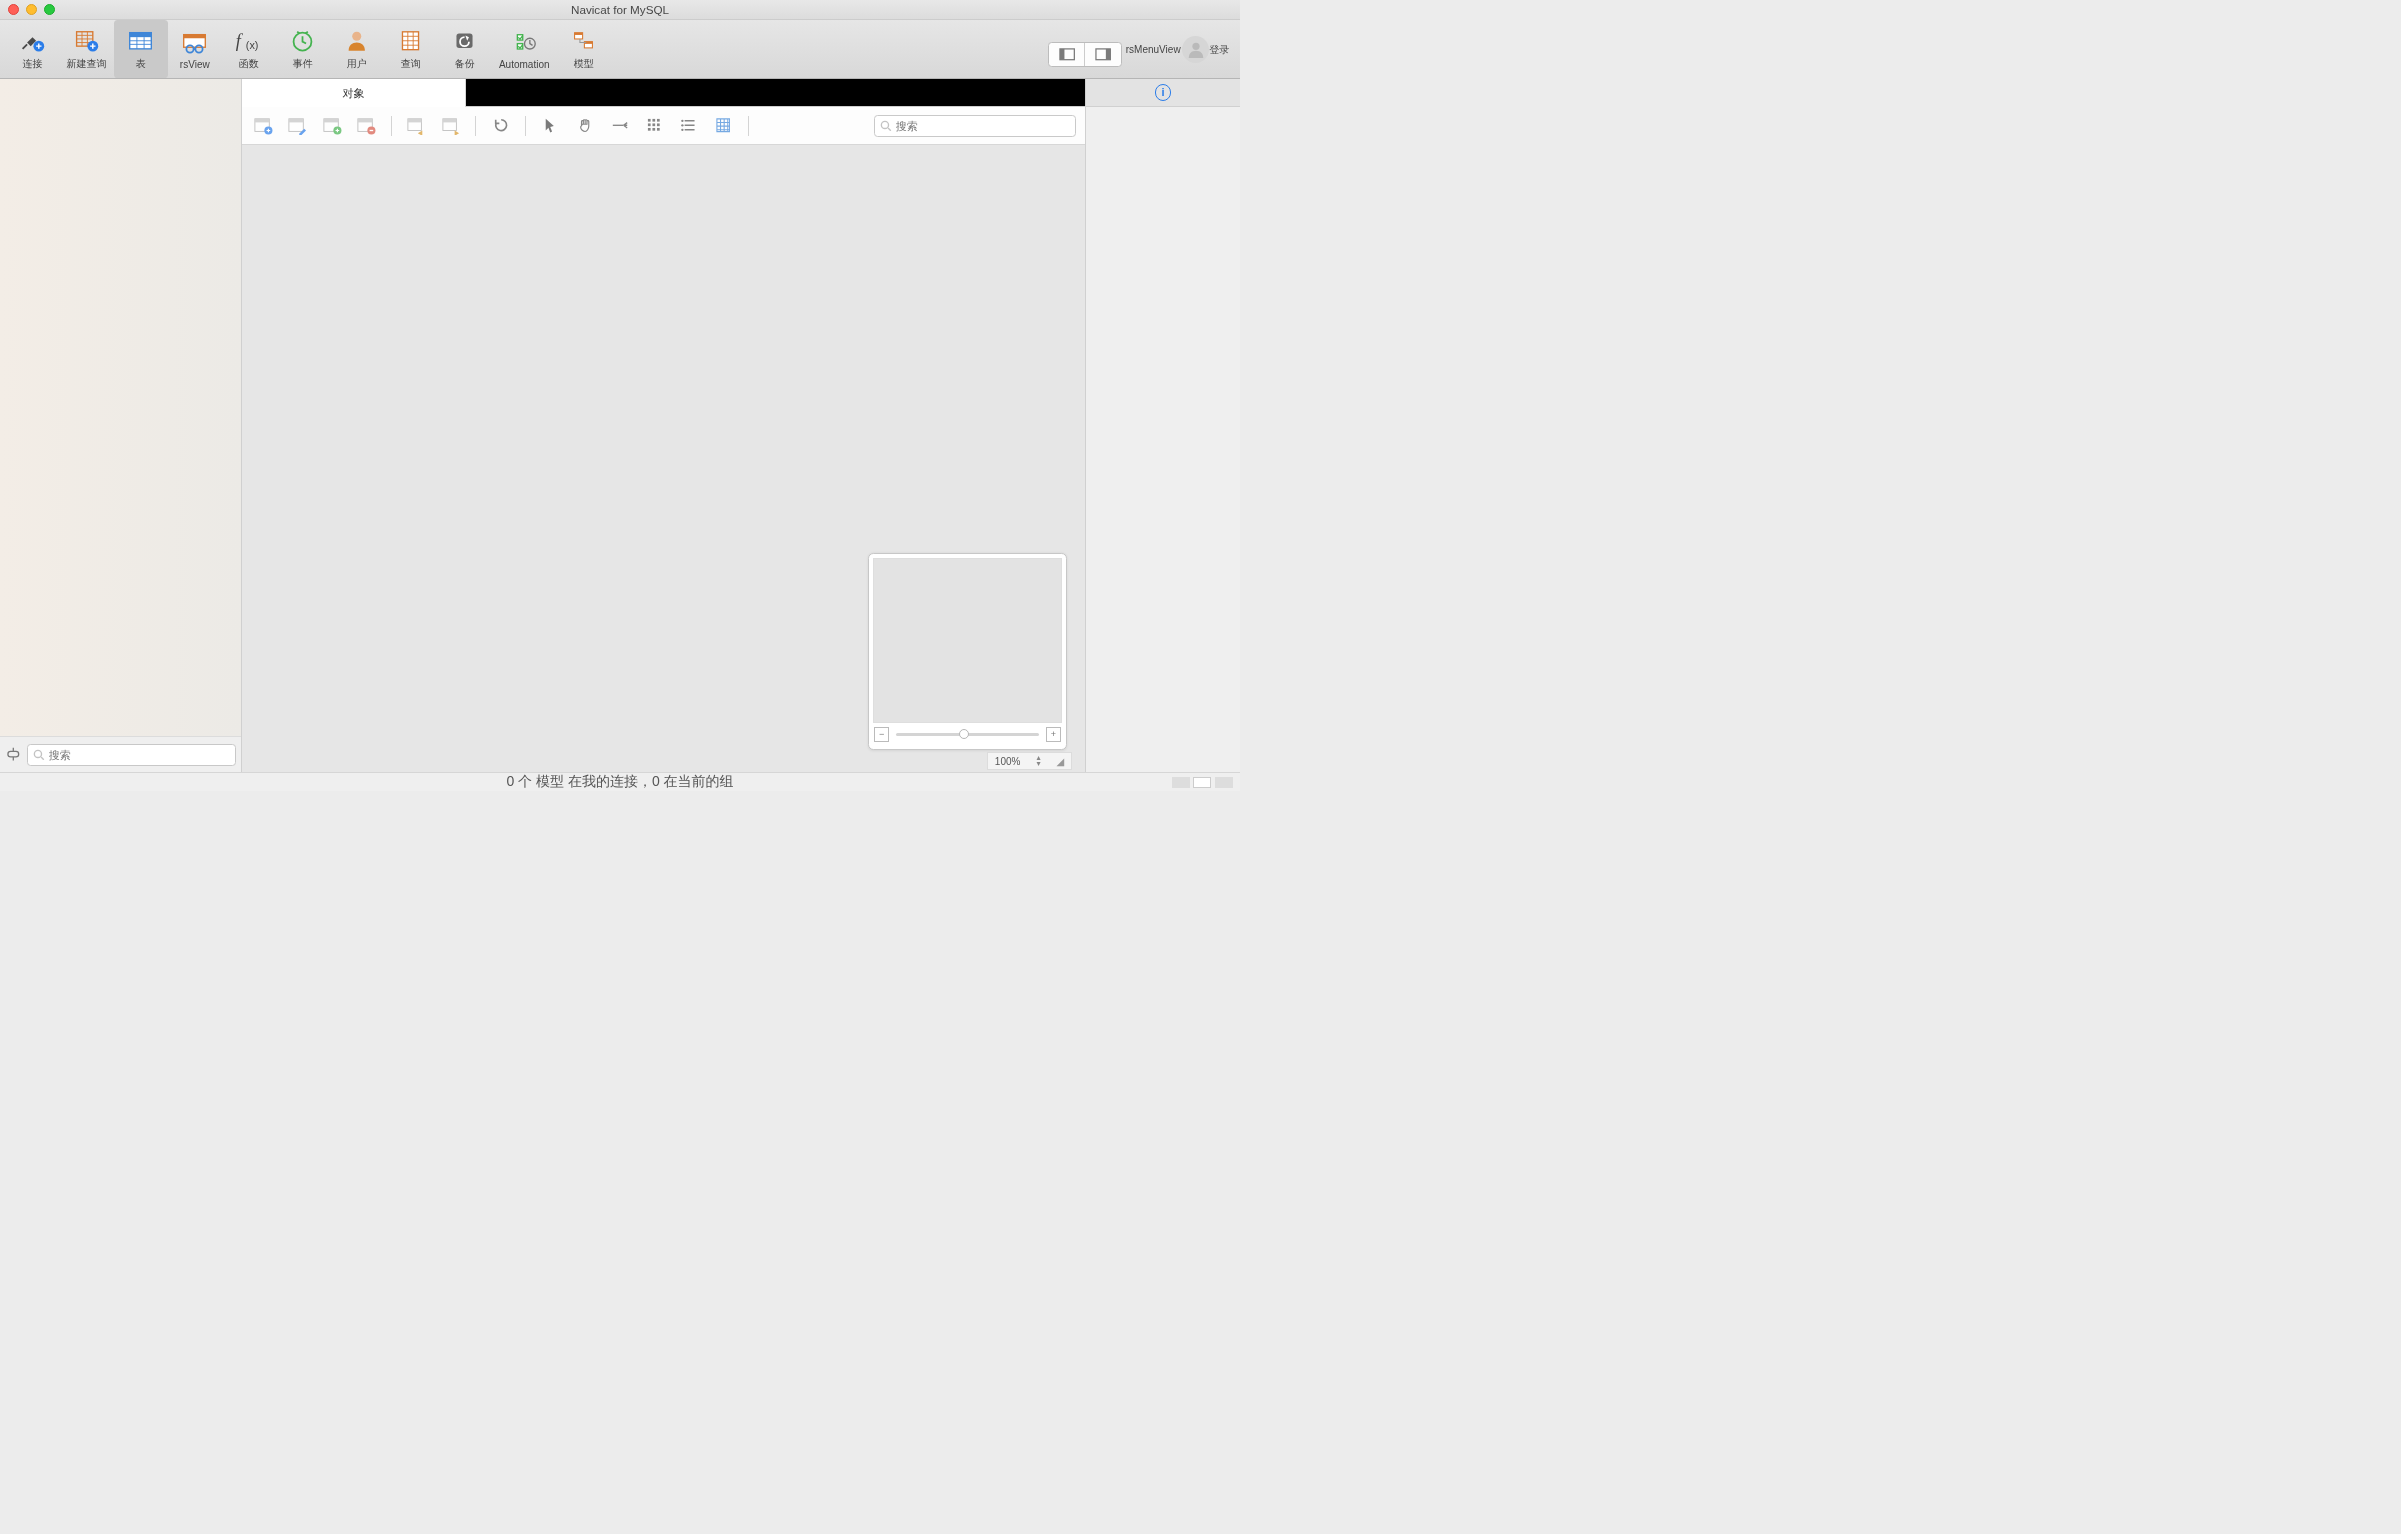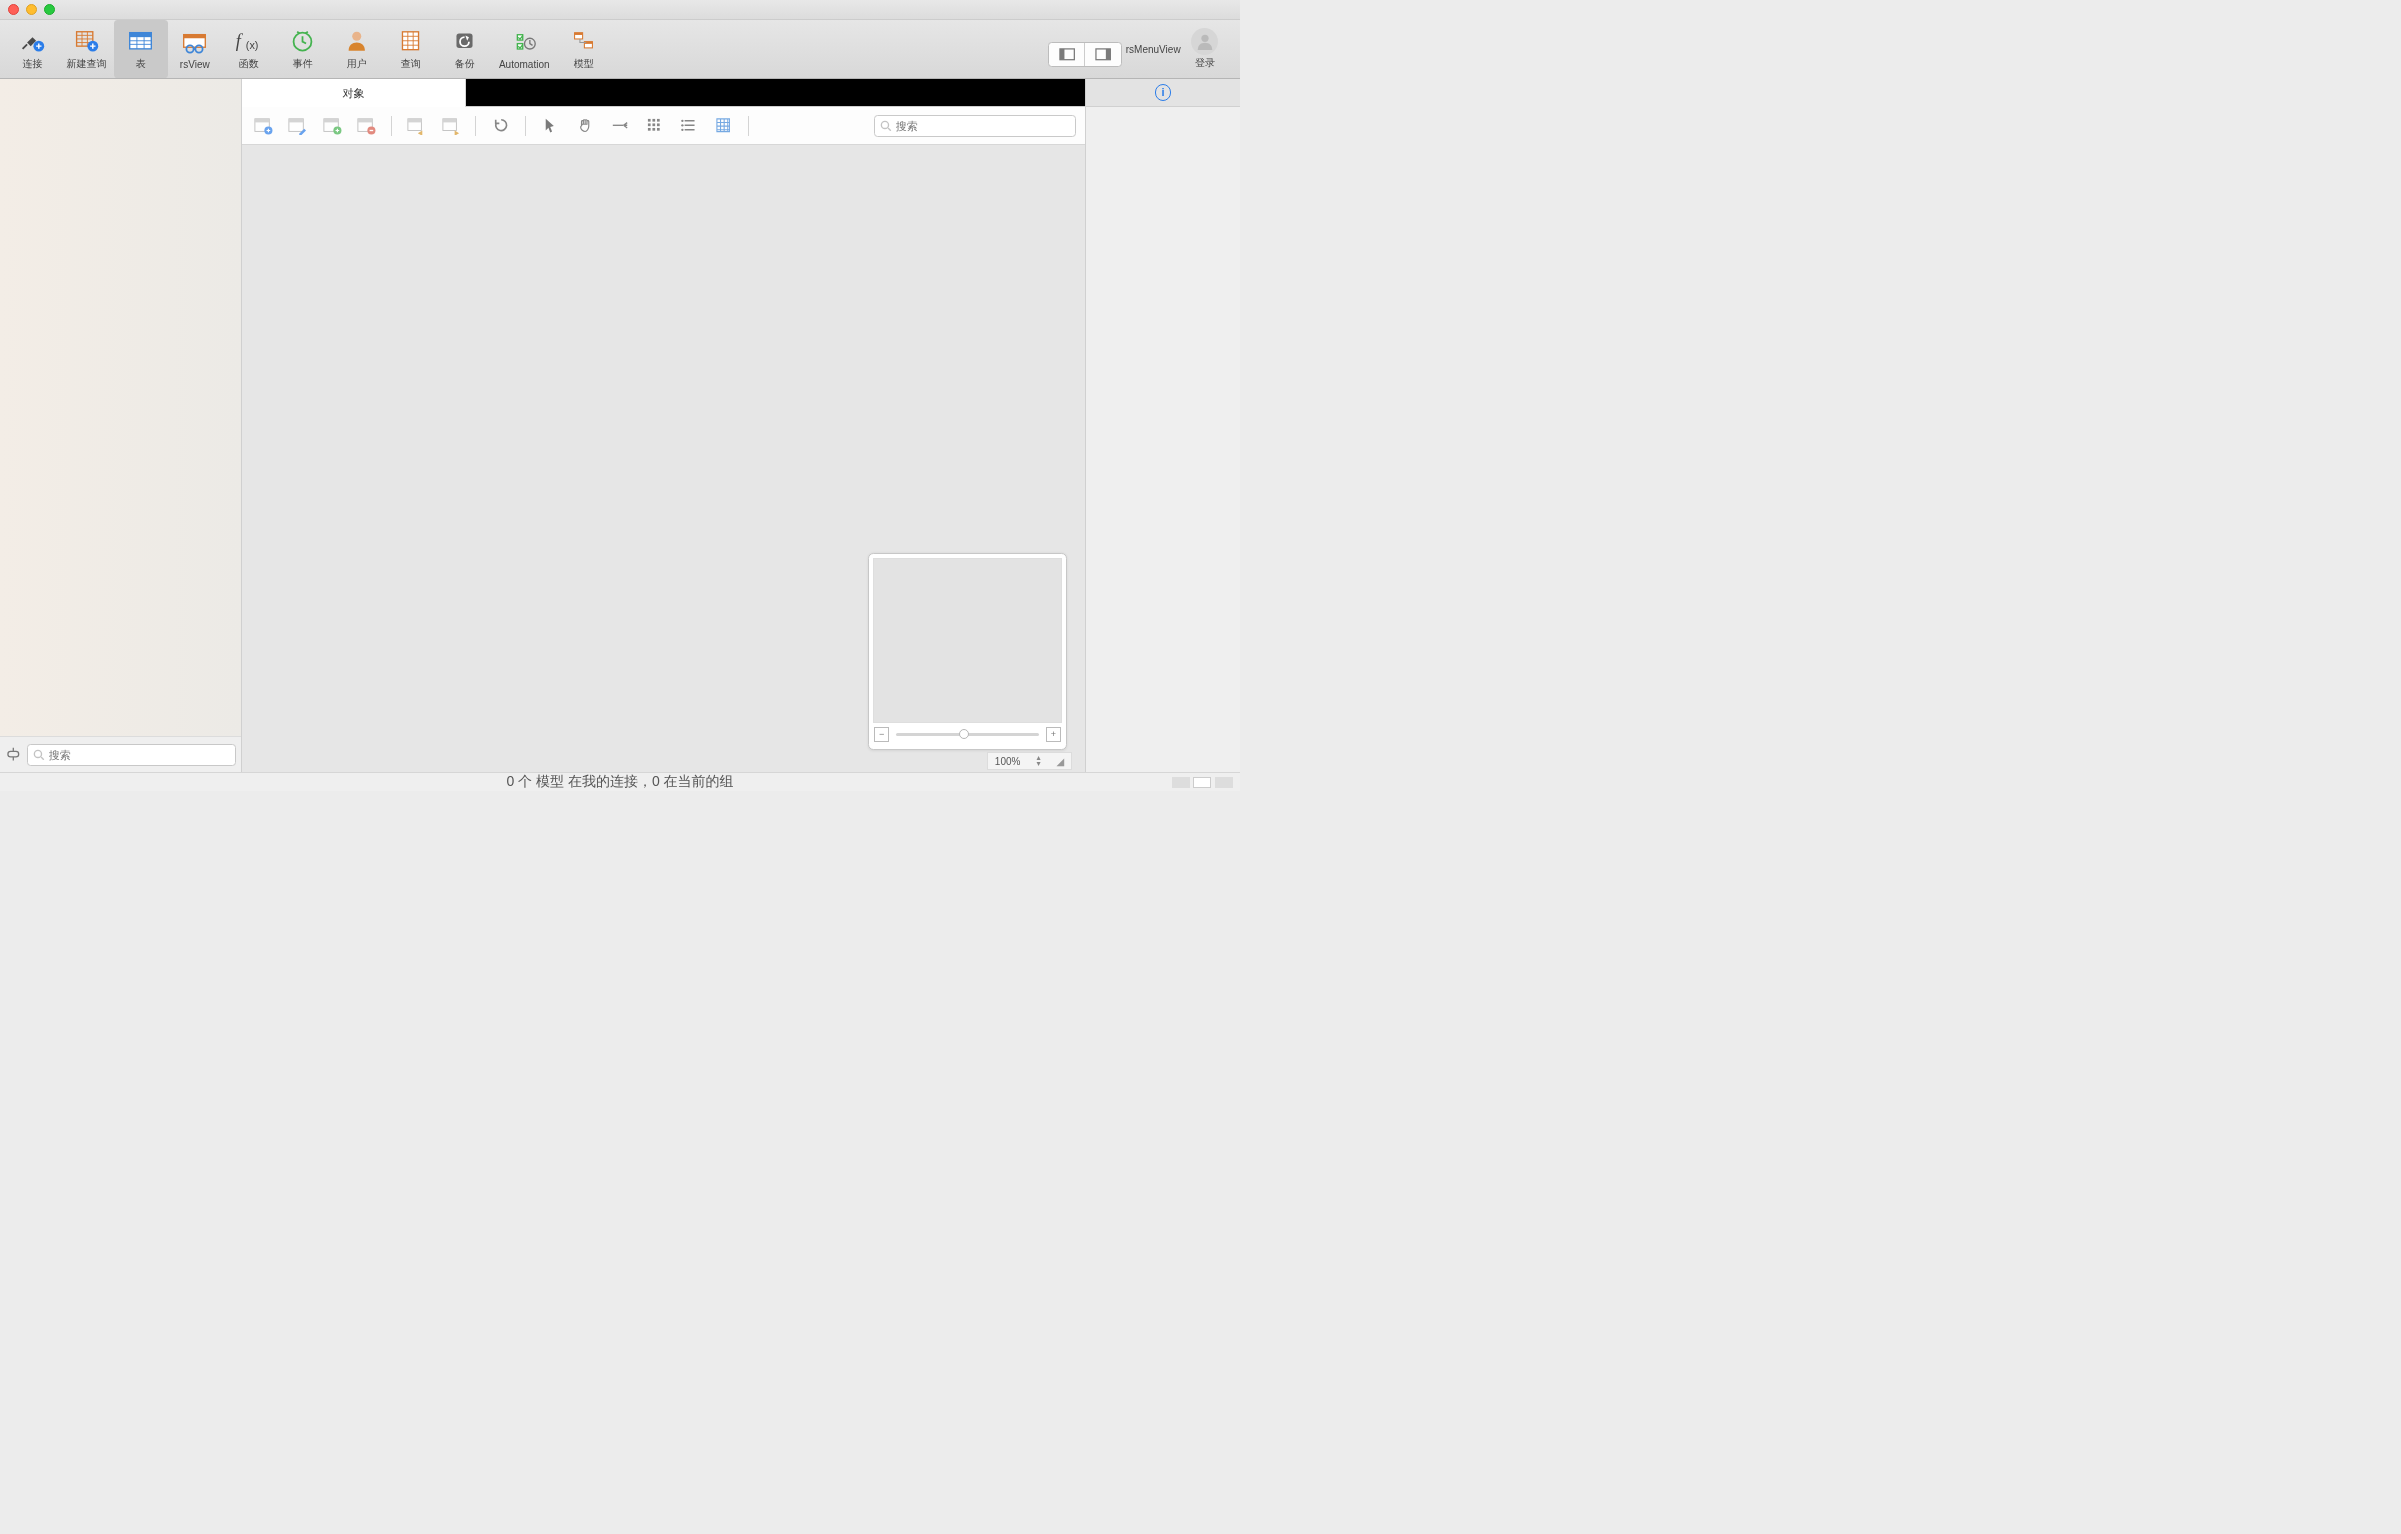--- a/index.html
+++ b/index.html
@@ -59,21 +59,21 @@
 .tb-spacer { flex: 1; }
 .tb-segment {
   display: flex; align-items: center; justify-content: center;
   margin: 11px 3.6px 0; height: 25px;
   border: 0.9px solid #bcbcbc; border-radius: 3.6px; background: #fdfdfd;
 }
 .tb-seg-btn { width: 36px; height: 100%; display:flex; align-items:center; justify-content:center; }
 .tb-seg-btn:first-child { border-right: 0.9px solid #ccc; }
 .tb-right-col { display:flex; align-items:center; justify-content:center; min-width:99px;}
 .tb-right-label { font-size:10px; color:#444; margin-top:1.8px;}
-.tb-user-col { display:flex; flex-direction:column; align-items:center; justify-content:center; min-width:54px; padding-right:5.4px;}
+.tb-user-col { display:flex; align-items:center; justify-content:flex-end; min-width:54px; padding-right:5.4px;}
 .avatar { width: 27px; height:27px; border-radius:50%; background:#d6d6d6; display:flex; align-items:center; justify-content:center;}
 .avatar svg { opacity:.6;}
 
 
 .workspace {
   position: absolute; top: 79px; bottom: 19px; left: 0; right: 0;
   display: flex;
 }
 .left-panel {
   width: 242px; background: #ededeb;
@@ -171,20 +171,21 @@
 </style>
 </head>
 <body>
 
 <div class="titlebar">
   <div class="traffic-lights">
     <div class="traffic-light tl-close"></div>
     <div class="traffic-light tl-minimize"></div>
     <div class="traffic-light tl-zoom"></div>
   </div>
+  <div class="titlebar-title">Navicat for MySQL</div>
 </div>
 
 <div class="main-toolbar">
   <div class="tb-button">
     <div class="tb-icon">
       <svg width="27" height="23.5" viewBox="0 0 30 26">
           <path d="M9 15 L15 9 L19 13 L13 19Z" fill="#4a4a4a"></path>
           <path d="M4 22 L9 17" stroke="#4a4a4a" stroke-width="2"></path>
           <circle cx="22" cy="19" r="6" fill="#2b7de9"></circle>
           <path d="M22 16v6M19 19h6" stroke="#fff" stroke-width="1.6"></path>

